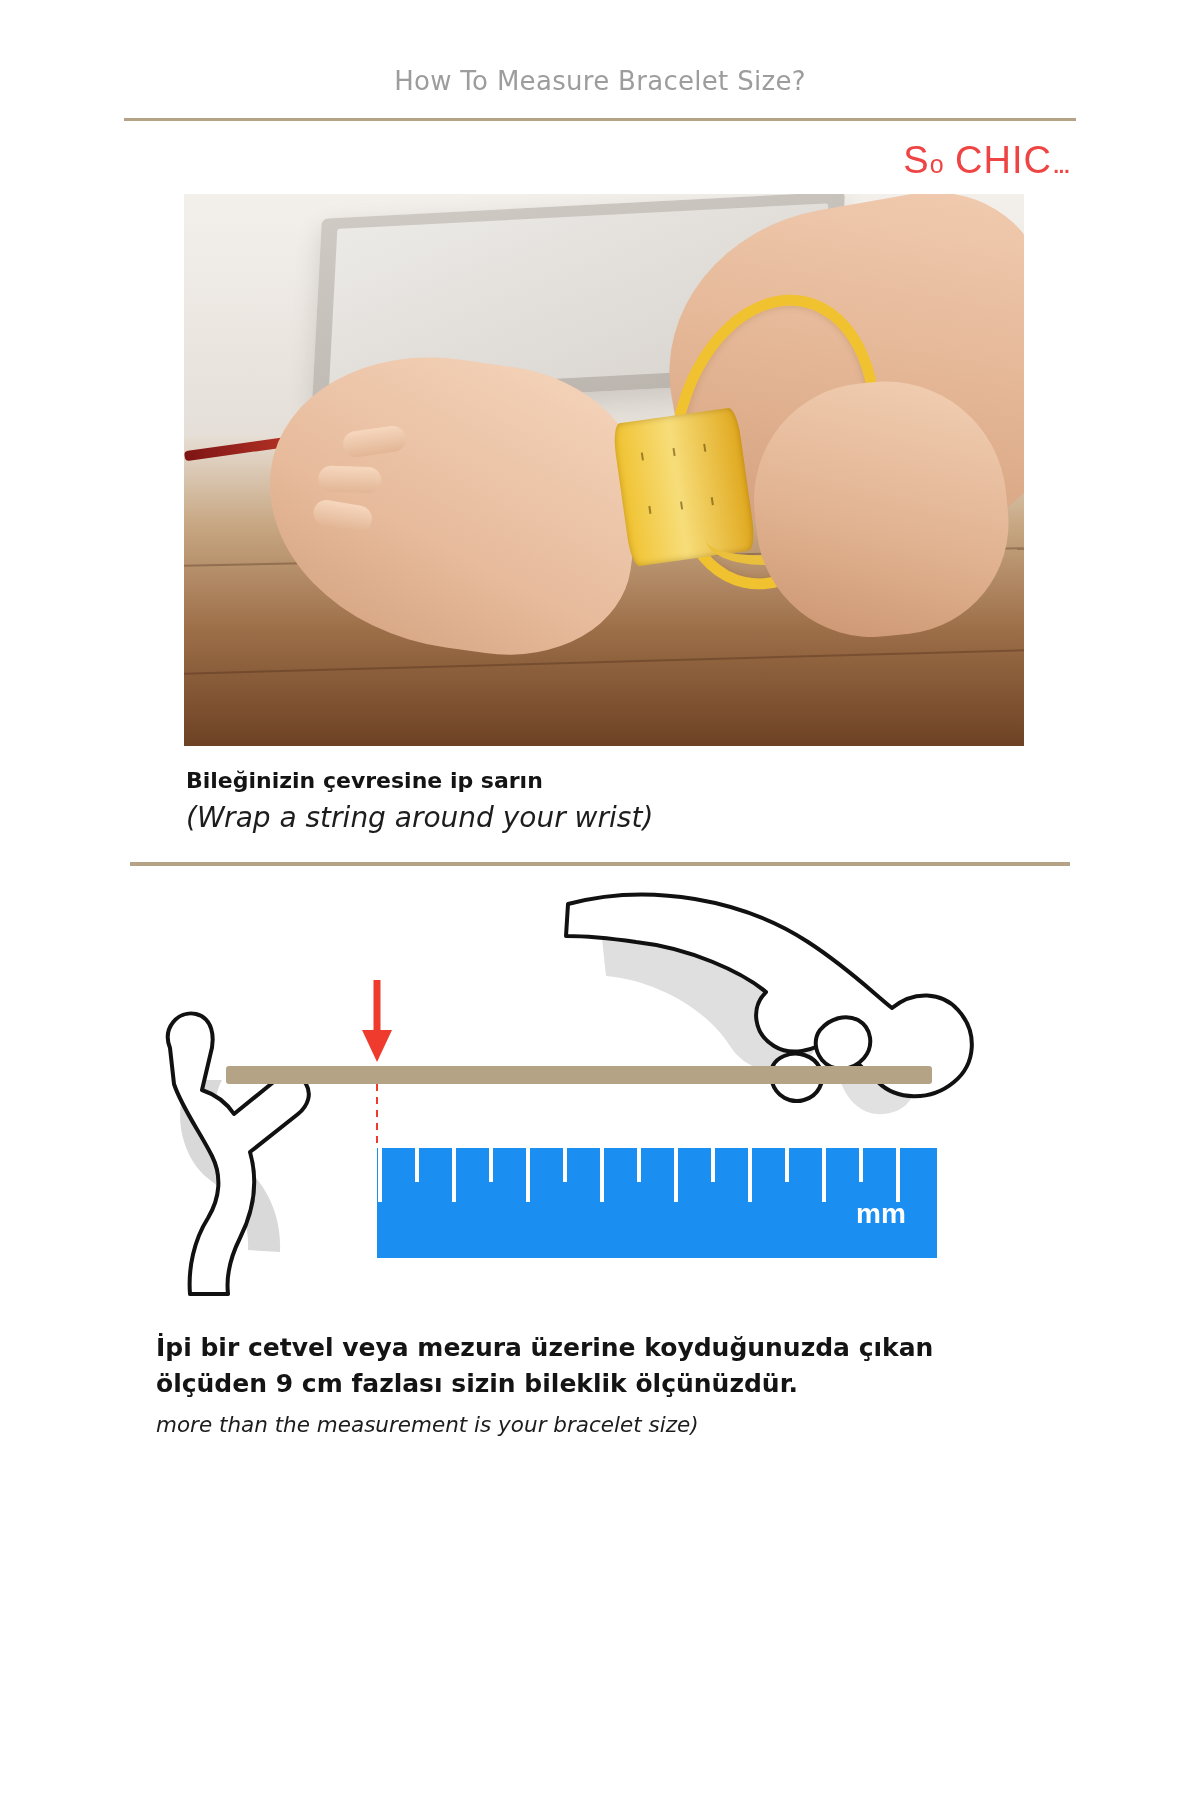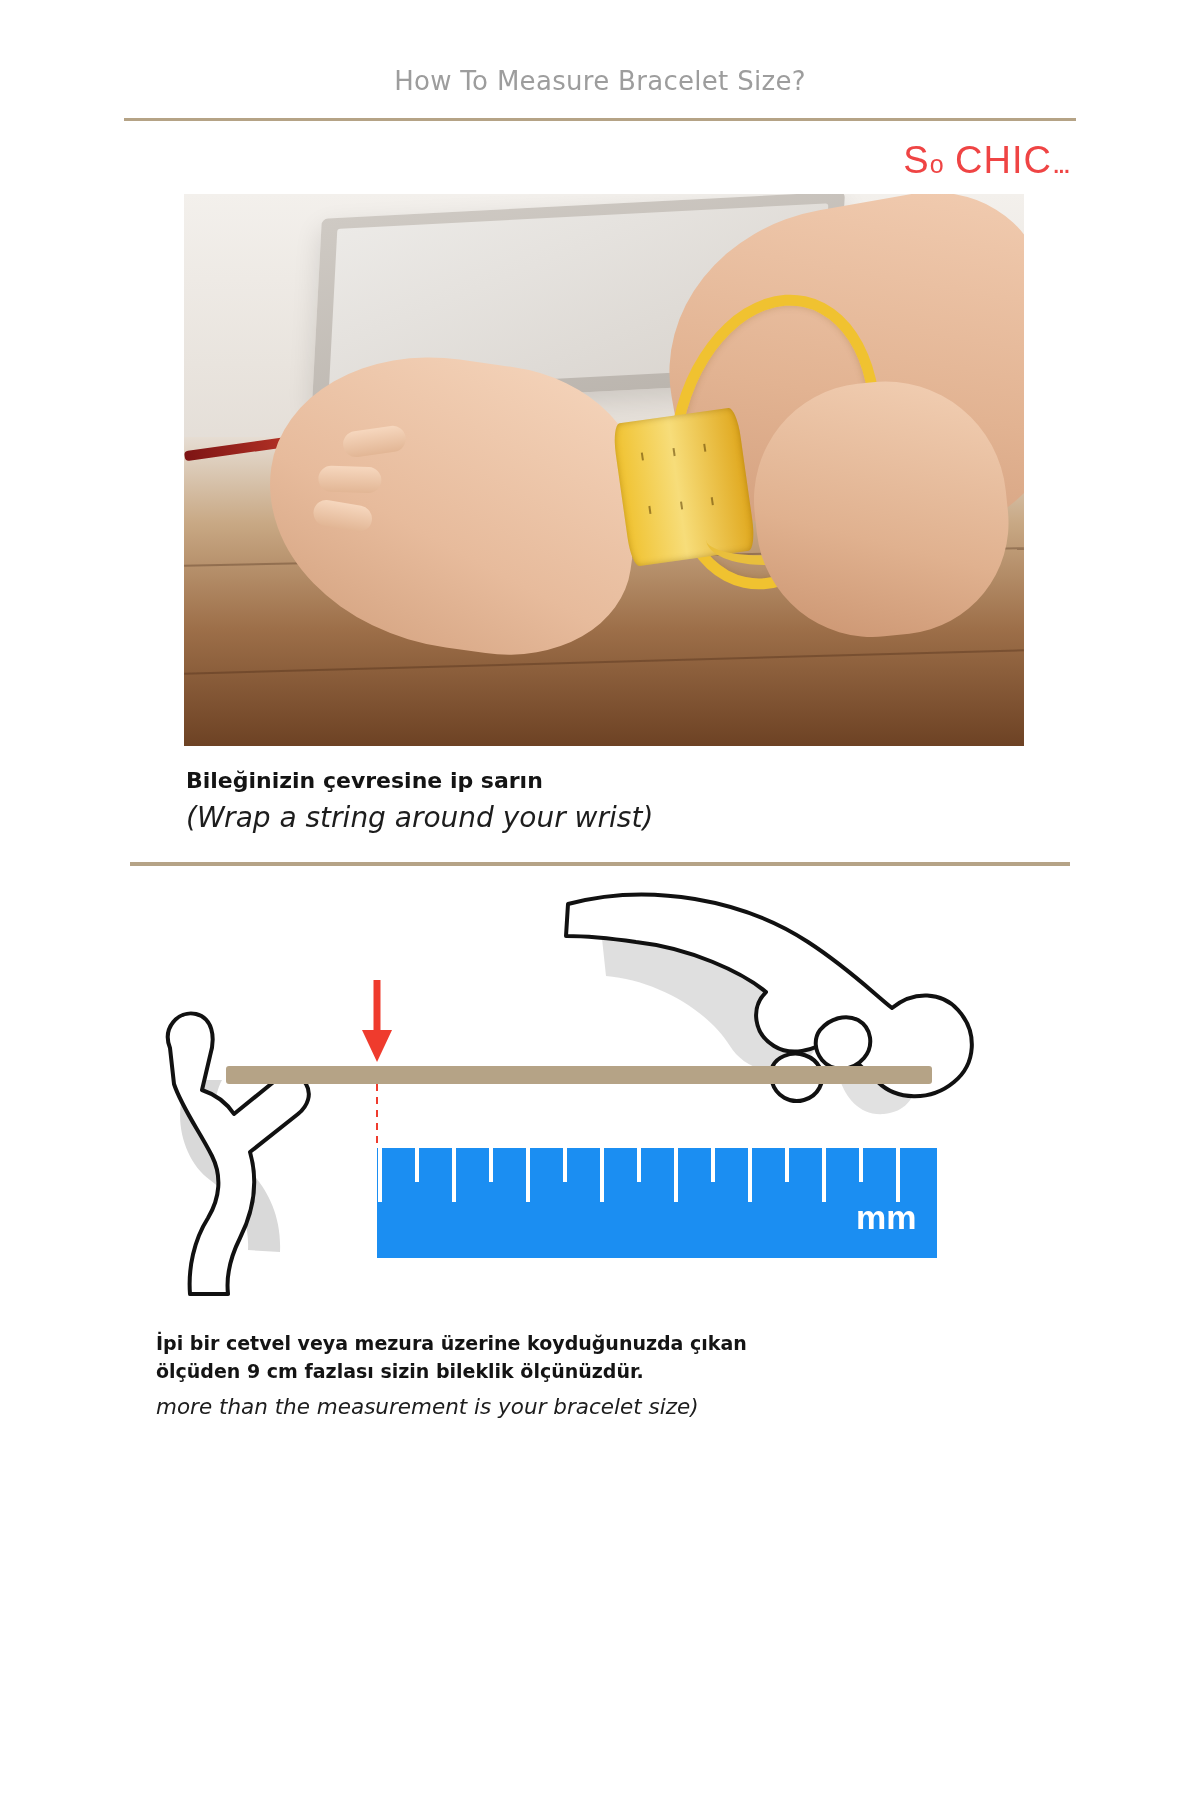--- a/index.html
+++ b/index.html
@@ -212,21 +212,21 @@
     height: 440px;
     position: relative;
   }
   .illo svg { display: block; }
 
   .illo-caption {
     margin: 10px 0 0 0;
     padding-left: 26px;
   }
   .illo-caption .cap-tr {
-    font-size: 19px;
+    font-size: 25px;
     line-height: 1.45;
     font-weight: 700;
     margin-bottom: 6px;
   }
   .illo-caption .cap-en {
     font-size: 21.5px;
     line-height: 1.5;
   }
 </style>
 </head>
@@ -322,21 +322,21 @@
             <line x1="546" y1="268" x2="546" y2="322"></line>
             <line x1="583" y1="268" x2="583" y2="302"></line>
             <line x1="620" y1="268" x2="620" y2="322"></line>
             <line x1="657" y1="268" x2="657" y2="302"></line>
             <line x1="694" y1="268" x2="694" y2="322"></line>
             <line x1="731" y1="268" x2="731" y2="302"></line>
             <line x1="768" y1="268" x2="768" y2="322"></line>
           </g>
         </g>
       </svg>
-      <div style="position:absolute; left:726px; top:318px; color:#ffffff; font-size:34px; font-weight:700; font-family:'Liberation Sans', sans-serif;">mm</div>
+      <div style="position:absolute; left:726px; top:318px; color:#ffffff; font-size:28px; font-weight:700; font-family:'Liberation Sans', sans-serif;">mm</div>
     </div>
 
     <div class="illo-caption">
       <div class="cap-tr">
         <div>İpi bir cetvel veya mezura üzerine koyduğunuzda çıkan</div>
         <div>ölçüden 9 cm fazlası sizin bileklik ölçünüzdür.</div>
       </div>
       <div class="cap-en">
         <div>more than the measurement is your bracelet size)</div>
       </div>

